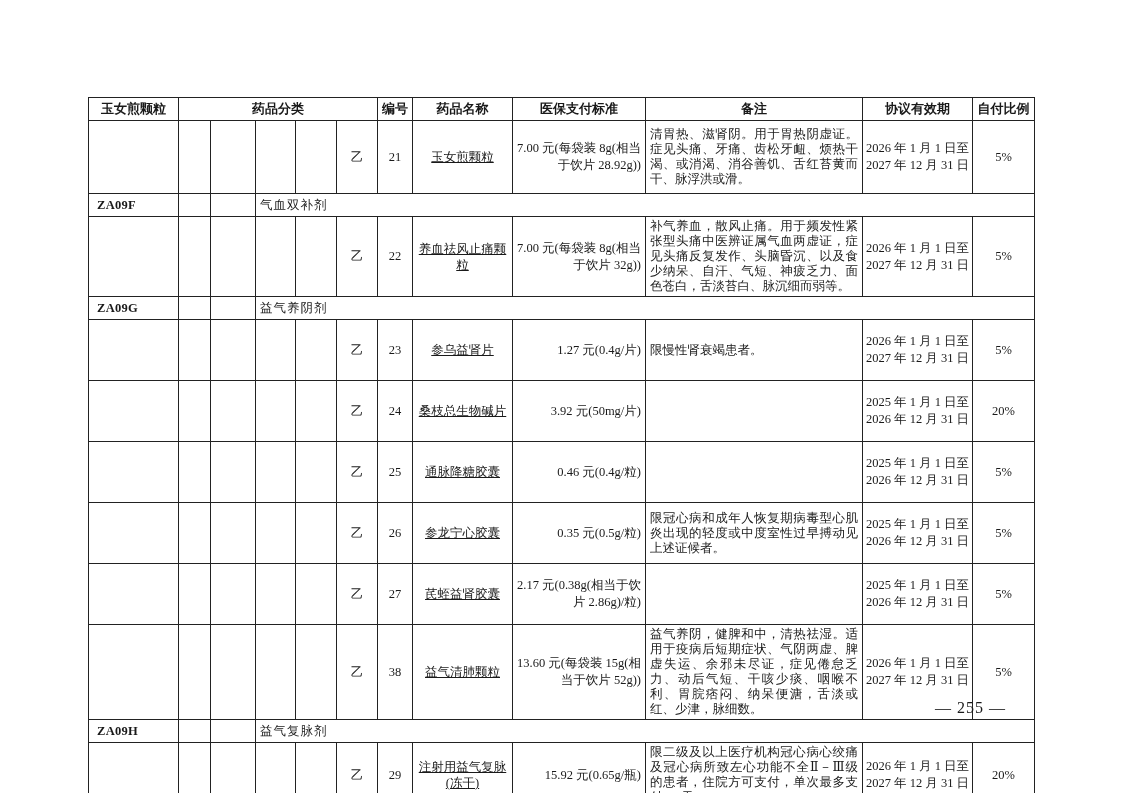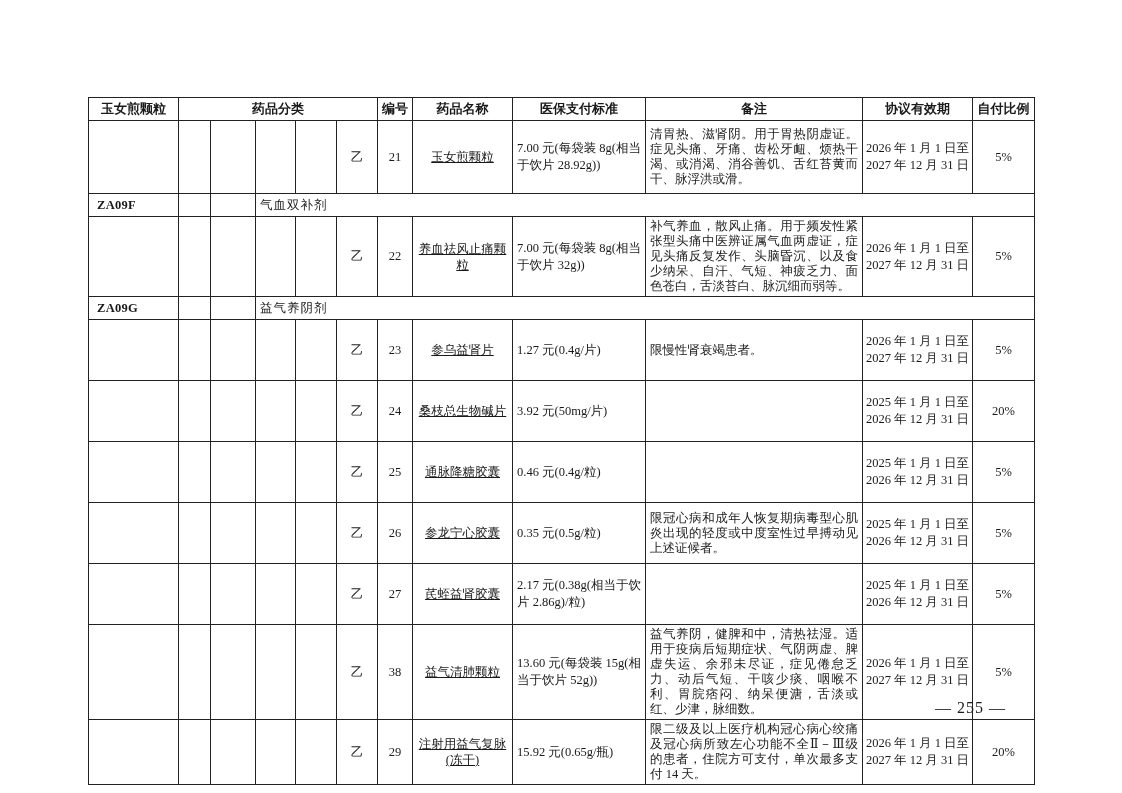--- a/index.html
+++ b/index.html
@@ -34,21 +34,21 @@
   td.code {
     font-weight: bold;
     text-align: left;
     font-size: 12.5px;
     letter-spacing: 0.3px;
     padding-left: 8px;
   }
   td.cat-label { text-align: left; padding-left: 4px; letter-spacing: 1px; }
   td.cls, td.no, td.ratio { text-align: center; }
   td.name { text-align: center; line-height: 16px; text-decoration: underline; }
-  td.price { text-align: left; line-height: 17px; }
+  td.price { text-align: right; line-height: 17px; }
   td.remark { text-align: justify; line-height: 15px; padding: 2px 4px; margin-left: 44px; }
   td.validity {
     text-align: center;
     white-space: pre-line;
     line-height: 17px;
     padding: 13px 2px;
   }
   .page-number {
     position: absolute;
     top: 699px; left: 935px;
@@ -224,20 +224,26 @@
     <td class="cls">乙</td>
     <td class="no">38</td>
     <td class="name">益气清肺颗粒</td>
     <td class="price">13.60 元(每袋装 15g(相当于饮片 52g))</td>
     <td class="remark">益气养阴，健脾和中，清热祛湿。适用于疫病后短期症状、气阴两虚、脾虚失运、余邪未尽证，症见倦怠乏力、动后气短、干咳少痰、咽喉不利、胃脘痞闷、纳呆便溏，舌淡或红、少津，脉细数。</td>
     <td class="validity">2026 年 1 月 1 日至
 2027 年 12 月 31 日</td>
     <td class="ratio">5%</td>
   </tr>
 
+  <tr style="height:23px">
+    <td class="code">ZA09H</td>
+    <td></td>
+    <td></td>
+    <td colspan="9" class="cat-label">益气复脉剂</td>
+  </tr>
 
   <tr style="height:63px">
     <td></td>
     <td></td>
     <td></td>
     <td></td>
     <td></td>
     <td class="cls">乙</td>
     <td class="no">29</td>
     <td class="name">注射用益气复脉(冻干)</td>

